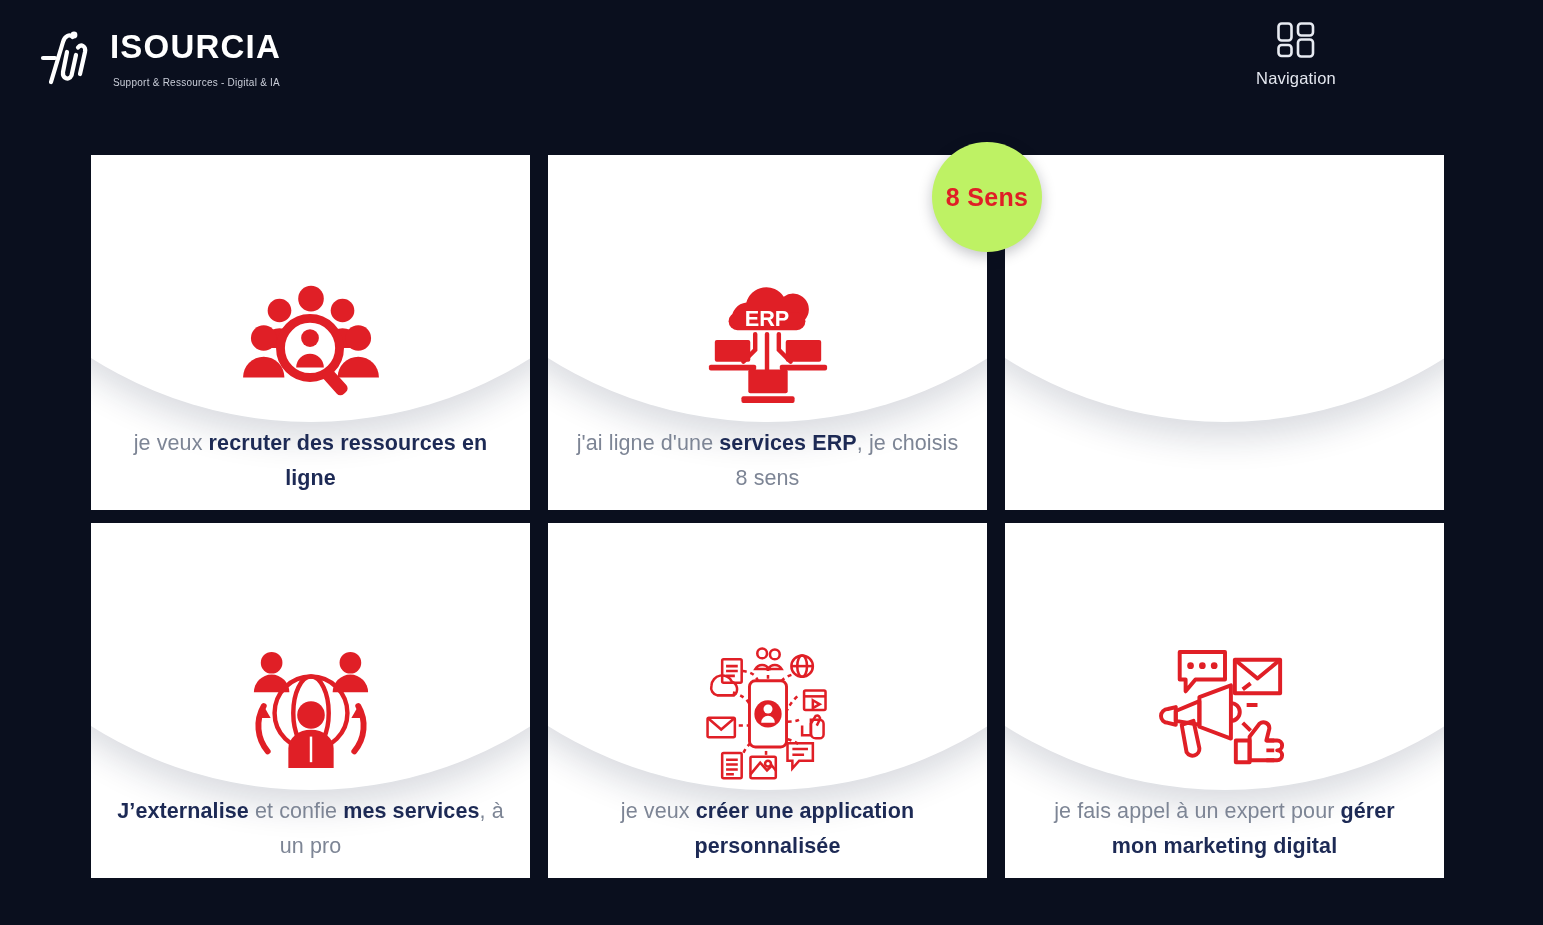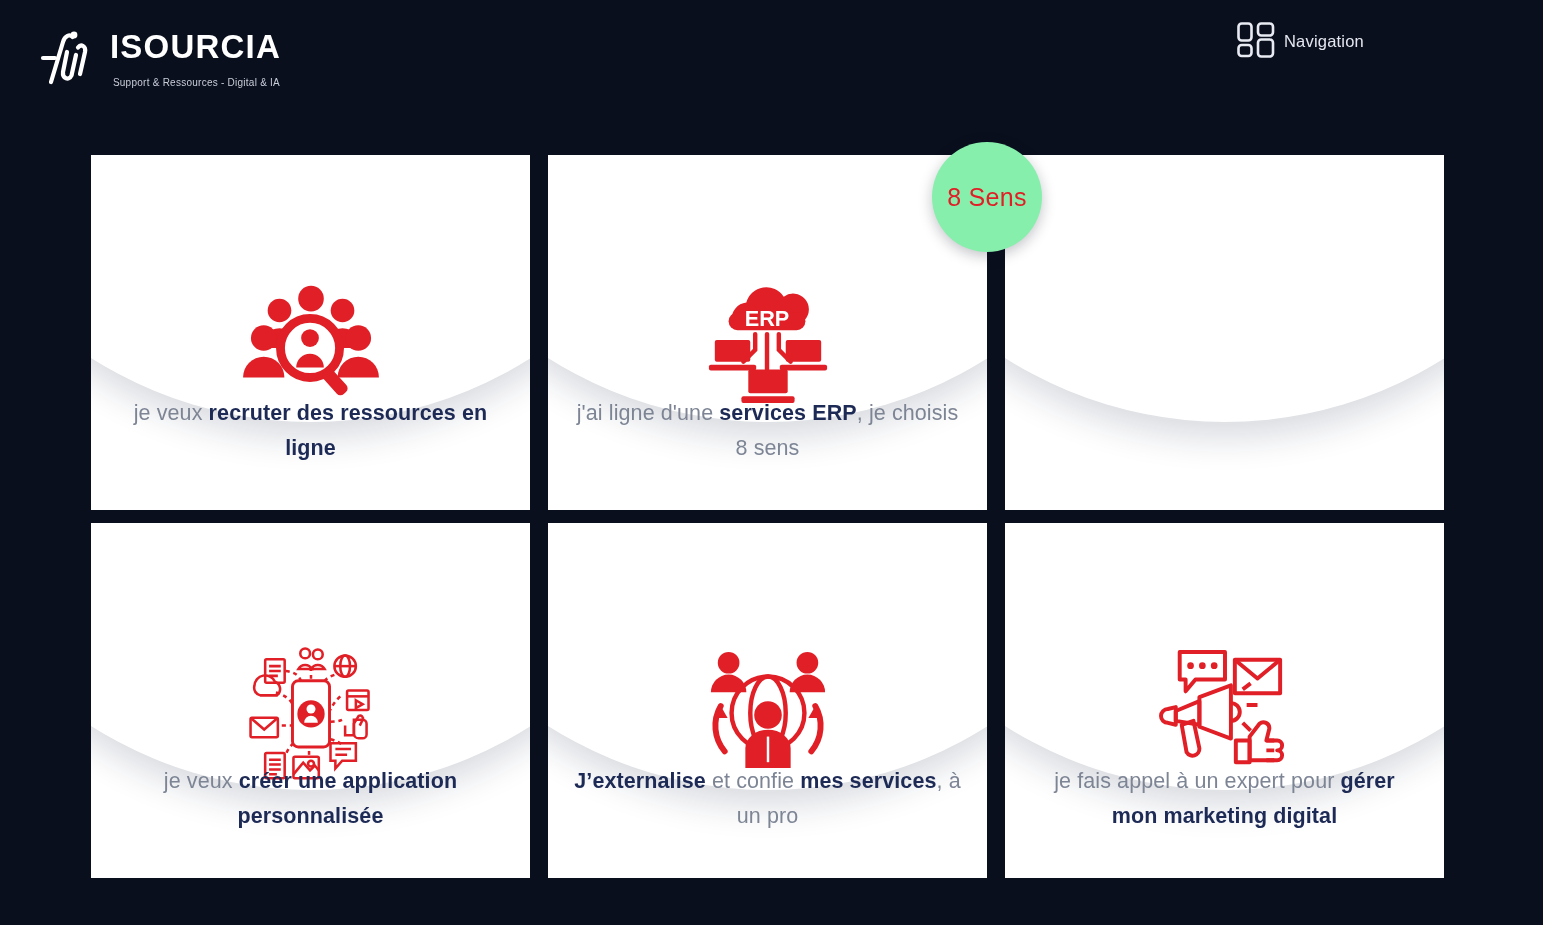--- a/index.html
+++ b/index.html
@@ -59,21 +59,21 @@
     margin-left: 2px;
     text-align: center;
   }
 
   .nav-button {
     position: absolute;
     right: 28px;
     top: 20px;
     width: 122px;
     display: flex;
-    flex-direction: row;
+    flex-direction: column;
     align-items: center;
     gap: 7px;
     cursor: pointer;
   }
 
   .nav-icon { width: 42px; height: 42px; display: block; }
 
   .nav-label {
     color: #e4e7ef;
     font-size: 16.5px;
@@ -133,21 +133,21 @@
     justify-content: center;
     z-index: 2;
   }
 
   .card-art svg { display: block; }
 
   .card-caption {
     position: absolute;
     left: 24px;
     right: 24px;
-    bottom: 44px;
+    bottom: 14px;
     text-align: center;
     font-size: 21.5px;
     line-height: 1.62;
     color: #7d8595;
     z-index: 3;
     letter-spacing: 0.1px;
   }
 
   .card-caption.one-line { bottom: 46px; }
 
@@ -157,27 +157,27 @@
   }
 
   
   .badge {
     position: absolute;
     top: -13px;
     right: -55px;
     width: 110px;
     height: 110px;
     border-radius: 50%;
-    background: #86efac;
+    background: #bef264;
     display: flex;
     align-items: center;
     justify-content: center;
     color: #e01f26;
     font-size: 25px;
-    font-weight: normal;
+    font-weight: bold;
     letter-spacing: 0.3px;
     box-shadow: 0 4px 14px rgba(10, 15, 30, 0.25);
     z-index: 40;
     cursor: pointer;
   }
 </style>
 </head>
 <body>
 
 <div class="header">
@@ -279,20 +279,54 @@
       </div>
     </div>
     <div class="badge">
       <span>8 Sens</span>
     </div>
   </div>
 
   <div class="card">
     <div class="card-inner">
       <div class="arc"></div>
+    </div>
+  </div>
+
+  <div class="card">
+    <div class="card-inner">
+      <div class="arc"></div>
+      <div class="card-art">
+        <svg viewBox="0 0 140 130" width="138" height="128" aria-hidden="true">
+          <g fill="none" stroke="#e01f26" stroke-width="4.5">
+            <circle cx="70" cy="68" r="37"></circle>
+            <ellipse cx="70" cy="68" rx="18" ry="37"></ellipse>
+          </g>
+          <g fill="#e01f26">
+            <circle cx="30" cy="17" r="11"></circle>
+            <path d="M12 47 a18 18 0 0 1 36 0 z"></path>
+            <circle cx="110" cy="17" r="11"></circle>
+            <path d="M92 47 a18 18 0 0 1 36 0 z"></path>
+          </g>
+          <g fill="none" stroke="#e01f26" stroke-width="6" stroke-linecap="round">
+            <path d="M26 107 a40 40 0 0 1 -4 -46"></path>
+            <path d="M114 107 a40 40 0 0 0 4 -46"></path>
+          </g>
+          <path d="M22 61 l-7 12 l14 0 z" fill="#e01f26"></path>
+          <path d="M118 61 l-7 12 l14 0 z" fill="#e01f26"></path>
+          <g fill="#e01f26">
+            <circle cx="70" cy="70" r="14"></circle>
+            <path d="M47 124 L47 104 a23 19 0 0 1 46 0 L93 124 z"></path>
+          </g>
+          <path d="M70 92 L70 118" stroke="#ffffff" stroke-width="2.5"></path>
+        </svg>
+      </div>
+      <div class="card-caption">
+        <b>J’externalise</b><span> et confie </span><b>mes services</b><span>, à un pro</span>
+      </div>
     </div>
   </div>
 
   <div class="card">
     <div class="card-inner">
       <div class="arc"></div>
       <div class="card-art">
         <svg viewBox="0 0 160 160" width="156" height="156" aria-hidden="true">
           <g fill="none" stroke="#e01f26" stroke-width="2.6" stroke-dasharray="4 4">
             <path d="M54 40 Q70 42 70 54"></path>
@@ -342,54 +376,20 @@
         <span>je veux </span><b>créer une application personnalisée</b>
       </div>
     </div>
   </div>
 
   <div class="card">
     <div class="card-inner">
       <div class="arc"></div>
       <div class="card-art">
         <svg viewBox="0 0 140 130" width="138" height="128" aria-hidden="true">
-          <g fill="none" stroke="#e01f26" stroke-width="4.5">
-            <circle cx="70" cy="68" r="37"></circle>
-            <ellipse cx="70" cy="68" rx="18" ry="37"></ellipse>
-          </g>
-          <g fill="#e01f26">
-            <circle cx="30" cy="17" r="11"></circle>
-            <path d="M12 47 a18 18 0 0 1 36 0 z"></path>
-            <circle cx="110" cy="17" r="11"></circle>
-            <path d="M92 47 a18 18 0 0 1 36 0 z"></path>
-          </g>
-          <g fill="none" stroke="#e01f26" stroke-width="6" stroke-linecap="round">
-            <path d="M26 107 a40 40 0 0 1 -4 -46"></path>
-            <path d="M114 107 a40 40 0 0 0 4 -46"></path>
-          </g>
-          <path d="M22 61 l-7 12 l14 0 z" fill="#e01f26"></path>
-          <path d="M118 61 l-7 12 l14 0 z" fill="#e01f26"></path>
-          <g fill="#e01f26">
-            <circle cx="70" cy="70" r="14"></circle>
-            <path d="M47 124 L47 104 a23 19 0 0 1 46 0 L93 124 z"></path>
-          </g>
-          <path d="M70 92 L70 118" stroke="#ffffff" stroke-width="2.5"></path>
-        </svg>
-      </div>
-      <div class="card-caption">
-        <b>J’externalise</b><span> et confie </span><b>mes services</b><span>, à un pro</span>
-      </div>
-    </div>
-  </div>
-
-  <div class="card">
-    <div class="card-inner">
-      <div class="arc"></div>
-      <div class="card-art">
-        <svg viewBox="0 0 140 130" width="138" height="128" aria-hidden="true">
           <g fill="none" stroke="#e01f26" stroke-width="4" stroke-linejoin="round">
             <path d="M24 6 h46 v28 h-30 l-10 12 v-12 h-6 z"></path>
             <circle cx="35" cy="20" r="3.4" fill="#e01f26" stroke="none"></circle>
             <circle cx="47" cy="20" r="3.4" fill="#e01f26" stroke="none"></circle>
             <circle cx="59" cy="20" r="3.4" fill="#e01f26" stroke="none"></circle>
             <path d="M80 14 h46 v34 h-46 z"></path>
             <path d="M80 14 L103 33 L126 14"></path>
             <path d="M44 52 L76 40 L76 94 L44 82 z"></path>
             <path d="M44 56 L20 66 L20 76 L44 80 z"></path>
             <path d="M12 64 L20 62 L20 80 L12 78 a6 6 0 0 1 0 -14 z"></path>

